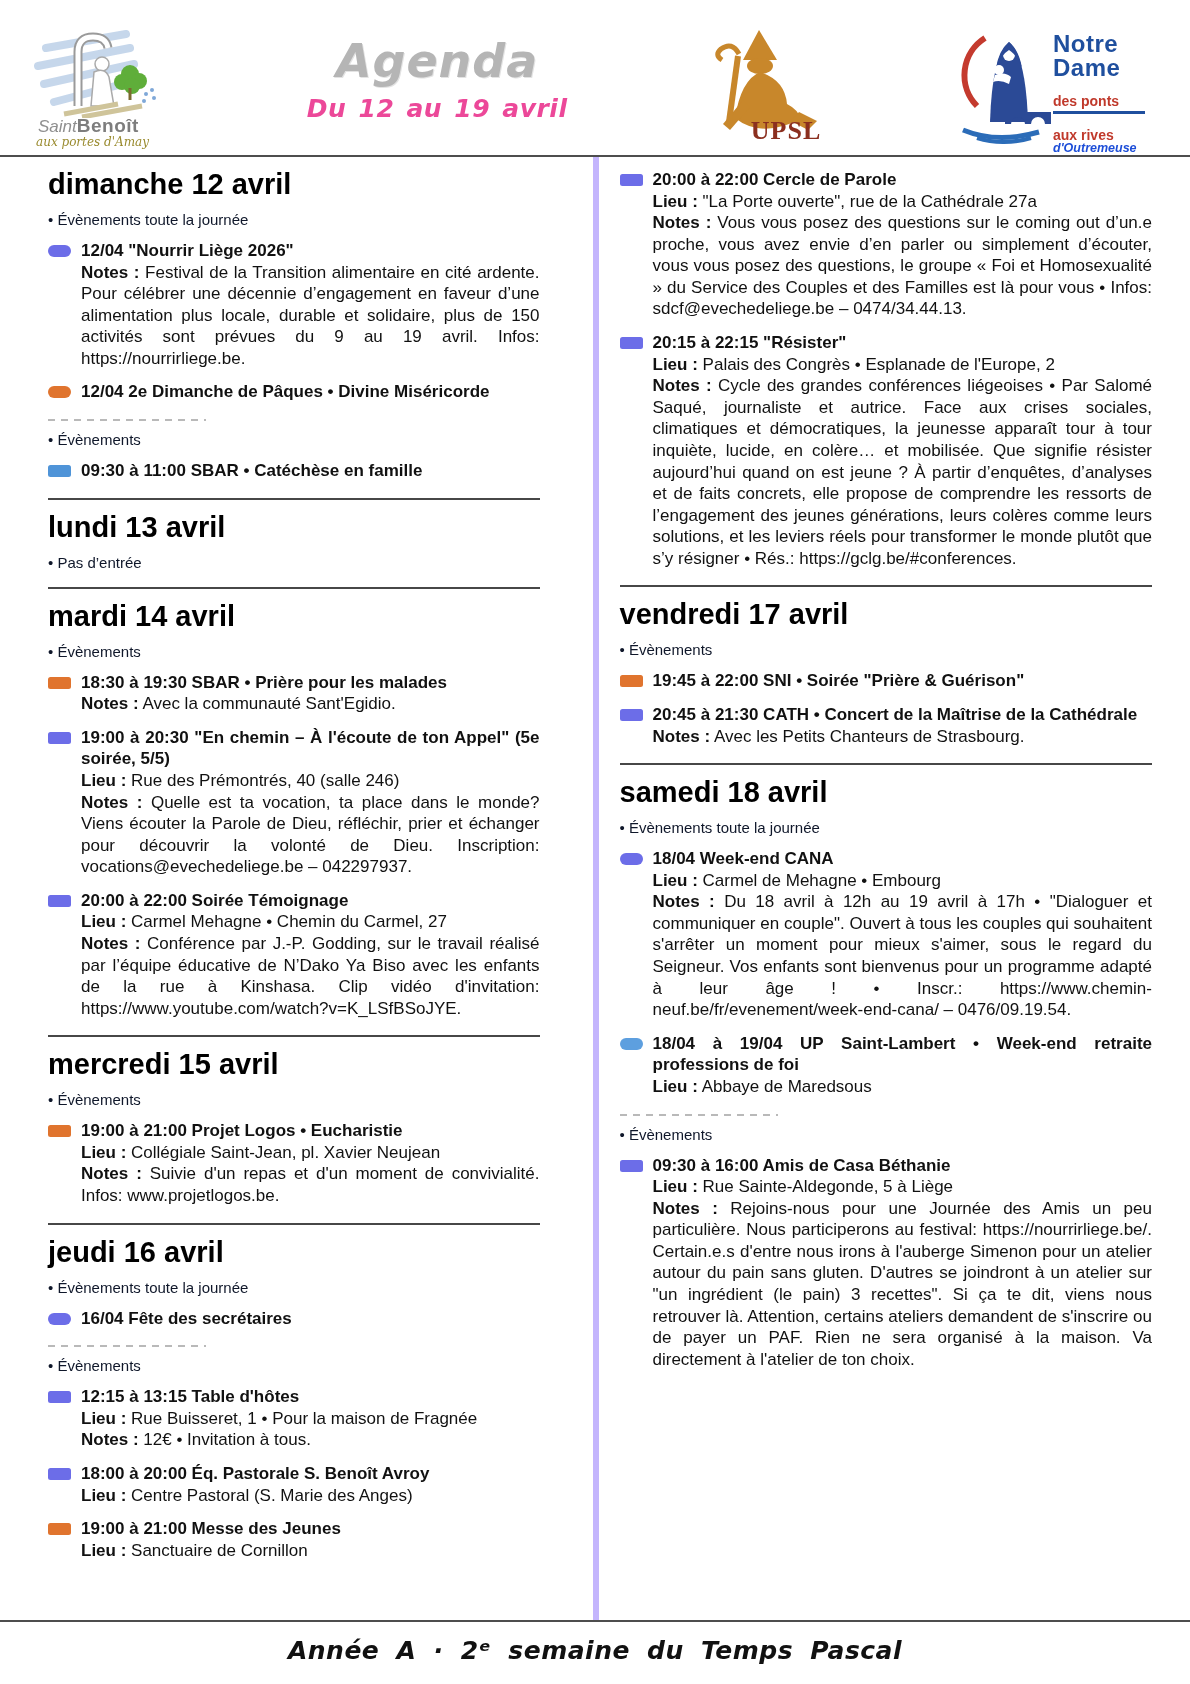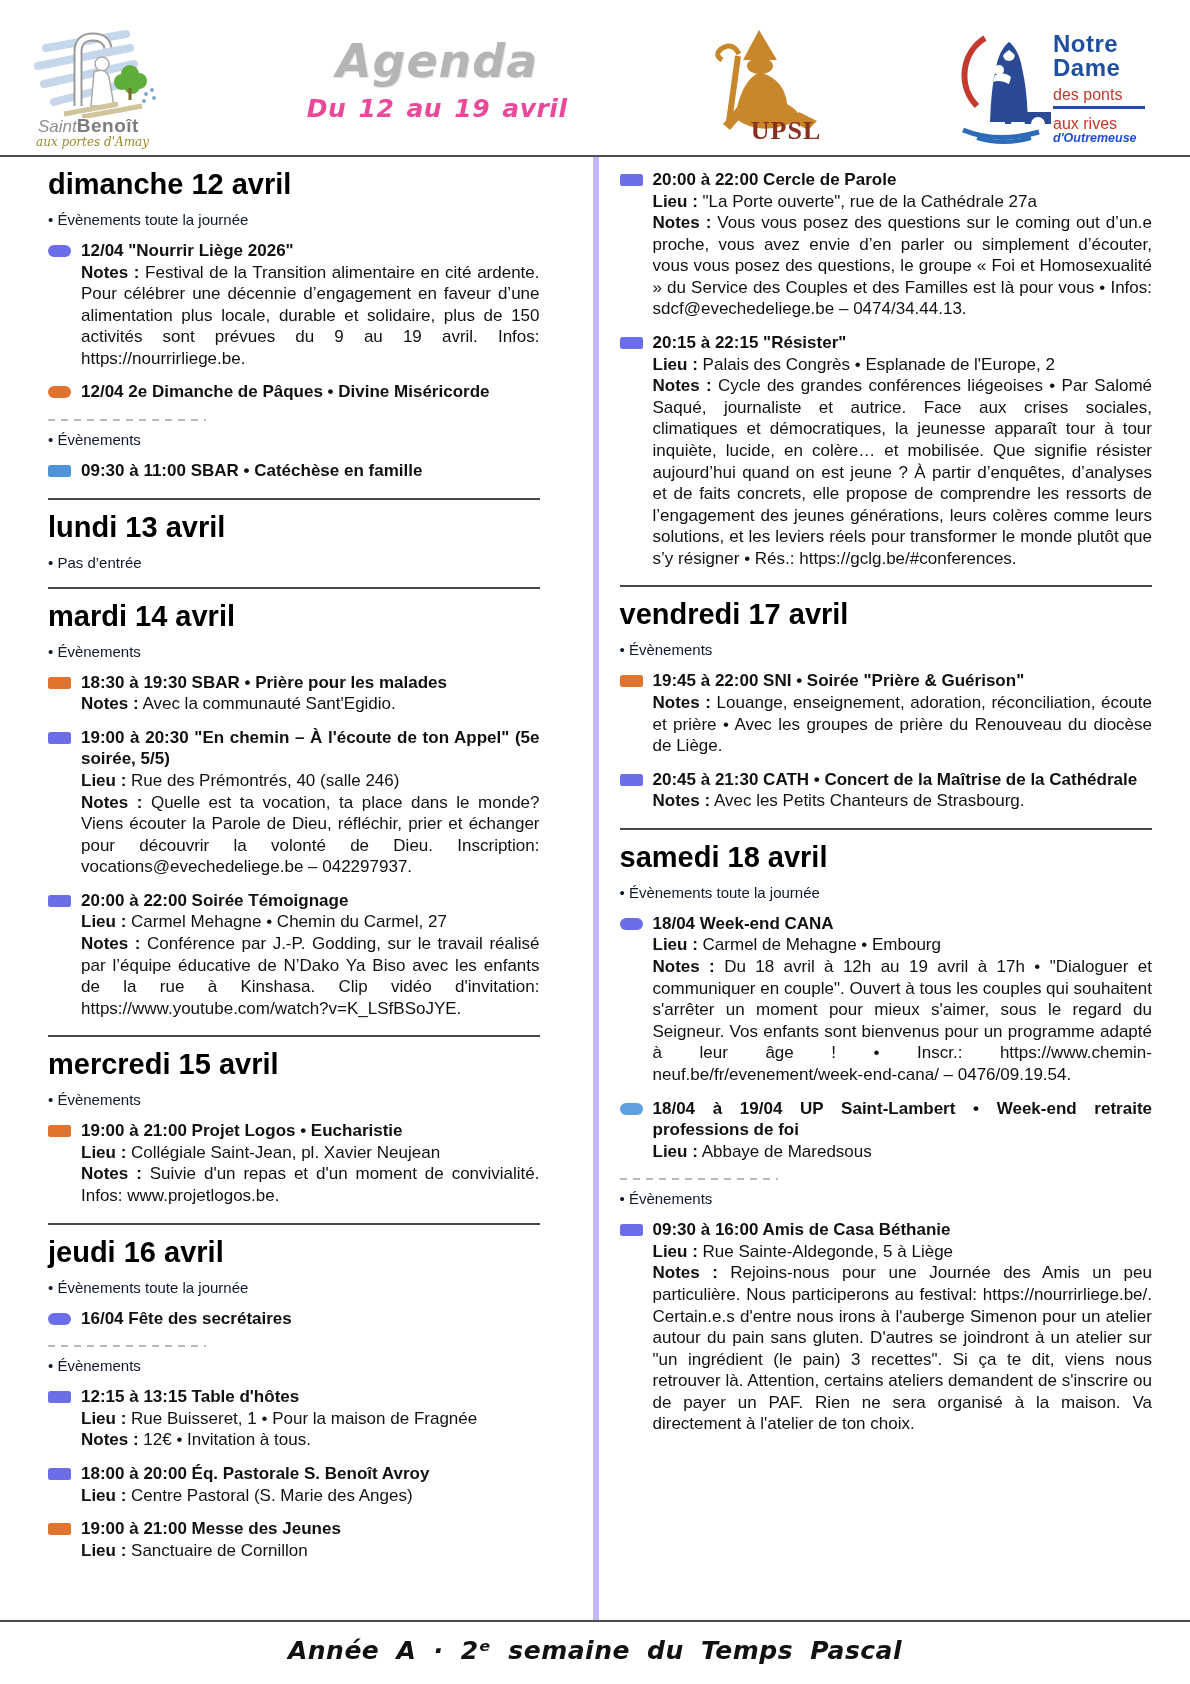--- a/index.html
+++ b/index.html
@@ -41,21 +41,21 @@
   .upsl { width: 150px; text-align: center; }
   .upsl-text {
     position: absolute; right: 12px; bottom: 2px;
     font-family: "Liberation Serif", serif; font-weight: bold;
     font-size: 26px; color: #8b2f1f; letter-spacing: 1px;
   }
   
   .nd { width: 215px; display: flex; align-items: flex-start; }
   .nd-texts { padding-top: 6px; line-height: 1; }
   .nd-big { color: #1f4f9e; font-weight: bold; font-size: 24px; letter-spacing: .5px; }
-  .nd-red { color: #c0392b; font-weight: normal; font-size: 16px; margin-top: 7px; }
+  .nd-red { color: #c0392b; font-weight: bold; font-size: 14px; margin-top: 14px; }
   .nd-bar { height: 3px; background: #1f4f9e; margin: 3px 0; width: 92px; }
   .nd-blue-small { color: #1d4ed8; font-weight: bold; font-size: 12.5px; font-style: italic; }
   
   .content { flex: 1; display: flex; padding: 0 38px 0 48px; overflow: hidden; }
   .col { }
   .col-left  { width: 492px; margin-right: 53px; }
   .col-right { width: 560px; border-left: 6px solid #c4b5fd; padding-left: 21px; }
   .rule { border-top: 2px solid #474747; margin-top: 16px; }
   .day {
     font-size: 29px; font-weight: bold; color: #000;
@@ -264,21 +264,20 @@
         <div class="title">20:15 à 22:15 "Résister"</div>
         <div class="line"><b>Lieu :</b> Palais des Congrès • Esplanade de l'Europe, 2</div>
         <div class="line"><b>Notes :</b> Cycle des grandes conférences liégeoises • Par Salomé Saqué, journaliste et autrice. Face aux crises sociales, climatiques et démocratiques, la jeunesse apparaît tour à tour inquiète, lucide, en colère… et mobilisée. Que signifie résister aujourd’hui quand on est jeune ? À partir d’enquêtes, d’analyses et de faits concrets, elle propose de comprendre les ressorts de l’engagement des jeunes générations, leurs colères comme leurs solutions, et les leviers réels pour transformer le monde plutôt que s’y résigner • Rés.: https://gclg.be/#conferences.</div>
       </div>
       <div class="rule"></div>
       <div class="day">vendredi 17 avril</div>
       <div class="sec-label">• Évènements</div>
       <div class="event">
         <span class="marker rect" style="background: rgb(224, 116, 46);"></span>
         <div class="title">19:45 à 22:00 SNI • Soirée "Prière &amp; Guérison"</div>
-        <div class="line"><b>Notes :</b> Louange, enseignement, adoration, réconciliation, écoute et prière • Avec les groupes de prière du Renouveau du diocèse de Liège.</div>
       </div>
       <div class="event">
         <span class="marker rect" style="background: rgb(108, 109, 232);"></span>
         <div class="title">20:45 à 21:30 CATH • Concert de la Maîtrise de la Cathédrale</div>
         <div class="line"><b>Notes :</b> Avec les Petits Chanteurs de Strasbourg.</div>
       </div>
       <div class="rule"></div>
       <div class="day">samedi 18 avril</div>
       <div class="sec-label">• Évènements toute la journée</div>
       <div class="event">

